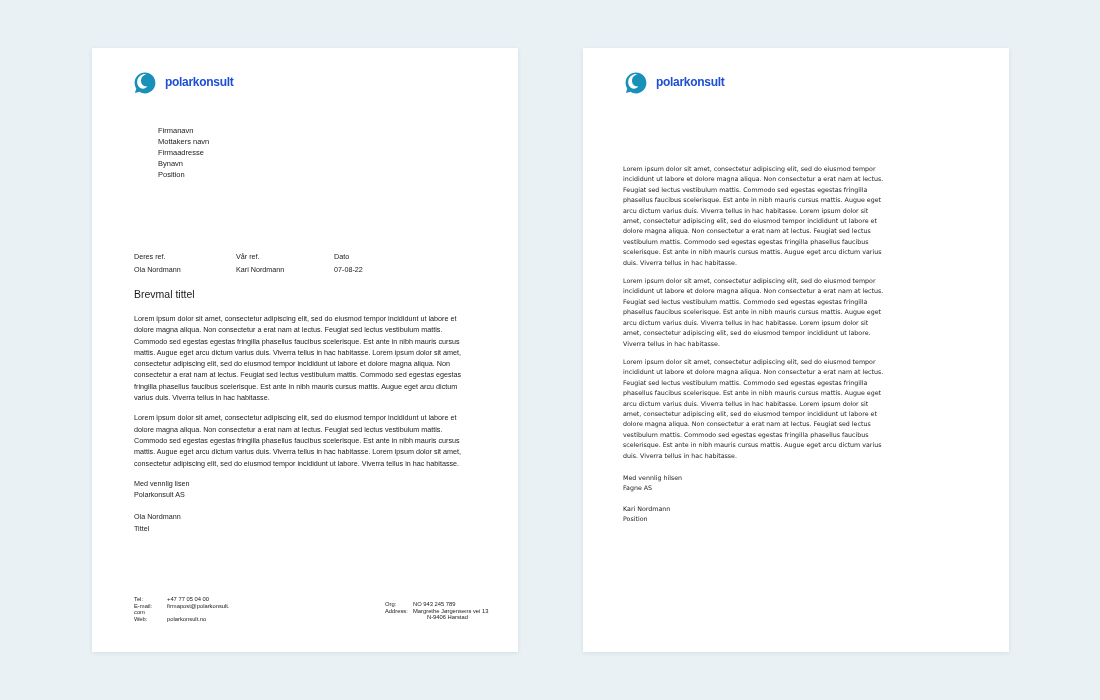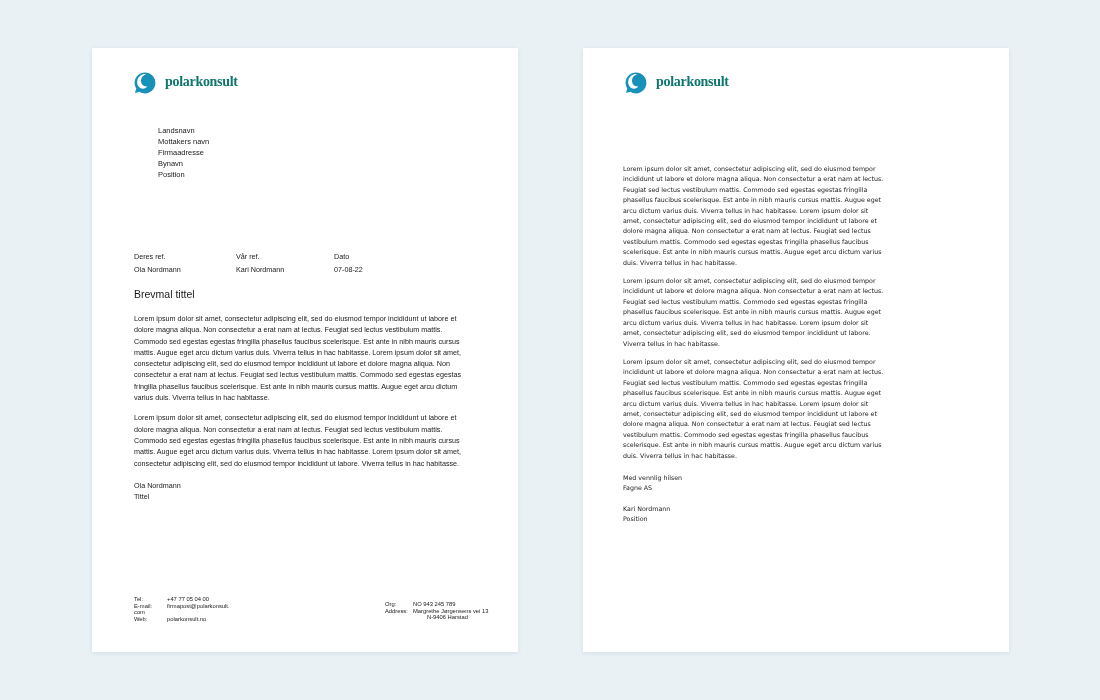--- a/index.html
+++ b/index.html
@@ -16,22 +16,22 @@
     background:#ffffff;
     box-shadow:0 1px 4px rgba(30,60,80,0.10);
   }
   .page1{left:92px;}
   .page2{left:583px;}
 
   
   .logo{position:absolute;left:40px;top:22px;display:flex;align-items:center;gap:7px;}
   .logo svg{width:26px;height:26px;display:block;}
   .logo-text{
-    color:#0f766e;font-weight:bold;font-size:14px;letter-spacing:-0.3px;
-    font-family:Liberation Serif, serif;line-height:1;
+    color:#1d4ed8;font-weight:bold;font-size:12px;letter-spacing:-0.3px;
+    font-family:Liberation Sans, sans-serif;line-height:1;
     transform:translateY(-1px);
   }
 
   
   .recipient{position:absolute;left:66px;top:77px;font-size:7.5px;line-height:11px;}
   .refs{position:absolute;left:42px;top:196px;width:330px;font-size:7.2px;}
   .ref-col{position:absolute;top:8px;}
   .ref-col .lbl{display:block;margin-bottom:3.5px;}
   .ref-col-1{left:0;}
   .ref-col-2{left:102px;}
@@ -69,21 +69,21 @@
 
   <div class="logo">
     <svg viewBox="0 0 40 40" aria-hidden="true">
       <path fill="#1791b8" d="M20 4 C28.8 4 36 11.2 36 20 C36 28.8 28.8 36 20 36 C16.9 36 14 35.1 11.6 33.6 L4.5 35.5 L6.6 28.4 C5 25.9 4 23 4 20 C4 11.2 11.2 4 20 4 Z"></path>
       <path fill="#ffffff" d="M8.2 16.2 C9.6 9.6 15.6 5.4 22.4 6.3 C16.8 8 13.4 12.4 13.9 17.8 C14.4 23 18.6 26.2 23.6 25 C20.4 30.4 12.4 30 9.4 24.2 C8.1 21.7 7.6 18.9 8.2 16.2 Z"></path>
     </svg>
     <span class="logo-text">polarkonsult</span>
   </div>
 
   <div class="recipient">
-    <div>Landsnavn</div>
+    <div>Firmanavn</div>
     <div>Mottakers navn</div>
     <div>Firmaadresse</div>
     <div>Bynavn</div>
     <div>Position</div>
   </div>
 
   <div class="refs">
     <div class="ref-col ref-col-1">
       <span class="lbl">Deres ref.</span>
       <span class="val">Ola Nordmann</span>
@@ -95,20 +95,24 @@
     <div class="ref-col ref-col-3">
       <span class="lbl">Dato</span>
       <span class="val">07-08-22</span>
     </div>
   </div>
 
   <div class="body1">
     <h1 class="letter-title">Brevmal tittel</h1>
     <p>Lorem ipsum dolor sit amet, consectetur adipiscing elit, sed do eiusmod tempor incididunt ut labore et dolore magna aliqua. Non consectetur a erat nam at lectus. Feugiat sed lectus vestibulum mattis. Commodo sed egestas egestas fringilla phasellus faucibus scelerisque. Est ante in nibh mauris cursus mattis. Augue eget arcu dictum varius duis. Viverra tellus in hac habitasse. Lorem ipsum dolor sit amet, consectetur adipiscing elit, sed do eiusmod tempor incididunt ut labore et dolore magna aliqua. Non consectetur a erat nam at lectus. Feugiat sed lectus vestibulum mattis. Commodo sed egestas egestas fringilla phasellus faucibus scelerisque. Est ante in nibh mauris cursus mattis. Augue eget arcu dictum varius duis. Viverra tellus in hac habitasse.</p>
     <p>Lorem ipsum dolor sit amet, consectetur adipiscing elit, sed do eiusmod tempor incididunt ut labore et dolore magna aliqua. Non consectetur a erat nam at lectus. Feugiat sed lectus vestibulum mattis. Commodo sed egestas egestas fringilla phasellus faucibus scelerisque. Est ante in nibh mauris cursus mattis. Augue eget arcu dictum varius duis. Viverra tellus in hac habitasse. Lorem ipsum dolor sit amet, consectetur adipiscing elit, sed do eiusmod tempor incididunt ut labore. Viverra tellus in hac habitasse.</p>
+    <div class="closing">
+      <div>Med vennlig lisen</div>
+      <div>Polarkonsult AS</div>
+    </div>
     <div class="sig">
       <div>Ola Nordmann</div>
       <div>Tittel</div>
     </div>
   </div>
 
   <div class="p1-footer">
     <div class="contact">
       <div class="contact-row">
         <span class="lbl">Tel:</span>

